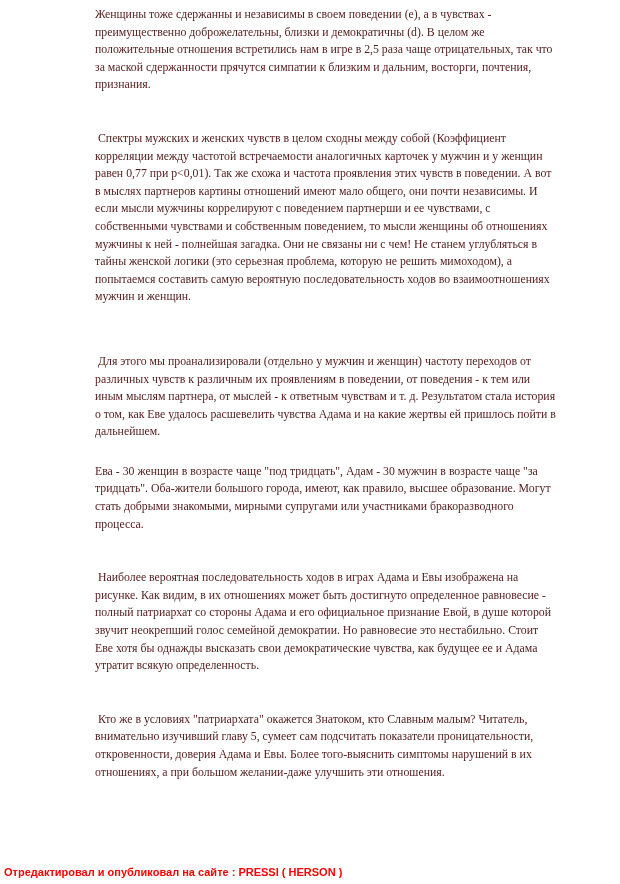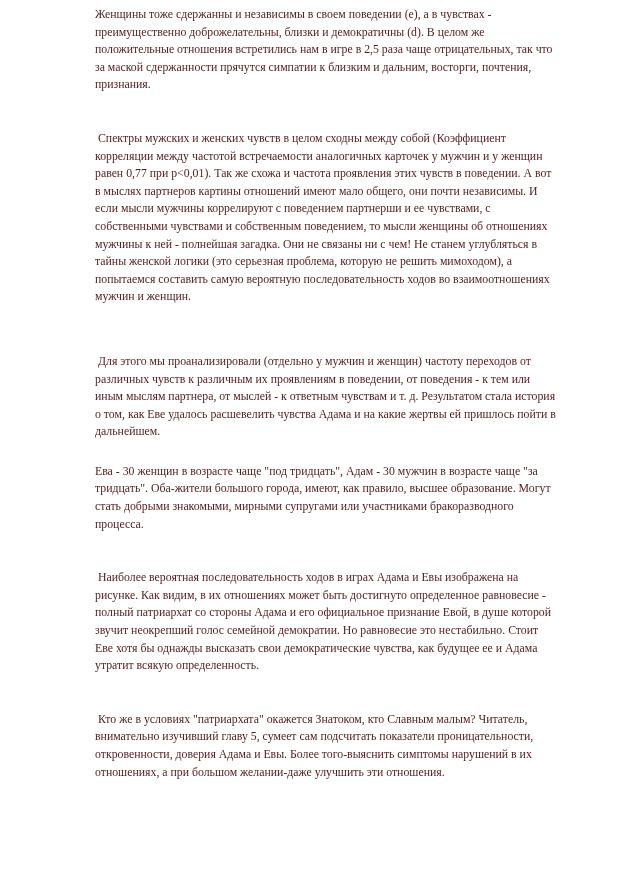--- a/index.html
+++ b/index.html
@@ -49,13 +49,14 @@
 
 <div class="page">
   <div class="content">
     <p>Женщины тоже сдержанны и независимы в своем поведении (е), а в чувствах - преимущественно доброжелательны, близки и демократичны (d). В целом же положительные отношения встретились нам в игре в 2,5 раза чаще отрицательных, так что за маской сдержанности прячутся симпатии к близким и дальним, восторги, почтения, признания.</p>
     <p> Спектры мужских и женских чувств в целом сходны между собой (Коэффициент корреляции между частотой встречаемости аналогичных карточек у мужчин и у женщин равен 0,77 при p&lt;0,01). Так же схожа и частота проявления этих чувств в поведении. А вот в мыслях партнеров картины отношений имеют мало общего, они почти независимы. И если мысли мужчины коррелируют с поведением партнерши и ее чувствами, с собственными чувствами и собственным поведением, то мысли женщины об отношениях мужчины к ней - полнейшая загадка. Они не связаны ни с чем! Не станем углубляться в тайны женской логики (это серьезная проблема, которую не решить мимоходом), а попытаемся составить самую вероятную последовательность ходов во взаимоотношениях мужчин и женщин.</p>
     <p class="tight"> Для этого мы проанализировали (отдельно у мужчин и женщин) частоту переходов от различных чувств к различным их проявлениям в поведении, от поведения - к тем или иным мыслям партнера, от мыслей - к ответным чувствам и т. д. Результатом стала история о том, как Еве удалось расшевелить чувства Адама и на какие жертвы ей пришлось пойти в дальнейшем.</p>
     <p>Ева - 30 женщин в возрасте чаще "под тридцать", Адам - 30 мужчин в возрасте чаще "за тридцать". Оба-жители большого города, имеют, как правило, высшее образование. Могут стать добрыми знакомыми, мирными супругами или участниками бракоразводного процесса.</p>
     <p> Наиболее вероятная последовательность ходов в играх Адама и Евы изображена на рисунке. Как видим, в их отношениях может быть достигнуто определенное равновесие - полный патриархат со стороны Адама и его официальное признание Евой, в душе которой звучит неокрепший голос семейной демократии. Но равновесие это нестабильно. Стоит Еве хотя бы однажды высказать свои демократические чувства, как будущее ее и Адама утратит всякую определенность.</p>
     <p> Кто же в условиях "патриархата" окажется Знатоком, кто Славным малым? Читатель, внимательно изучивший главу 5, сумеет сам подсчитать показатели проницательности, откровенности, доверия Адама и Евы. Более того-выяснить симптомы нарушений в их отношениях, а при большом желании-даже улучшить эти отношения.</p>
   </div>
+  <div class="footer-line">Отредактировал и опубликовал на сайте : PRESSI ( HERSON )</div>
 </div>
 
 </body></html>

